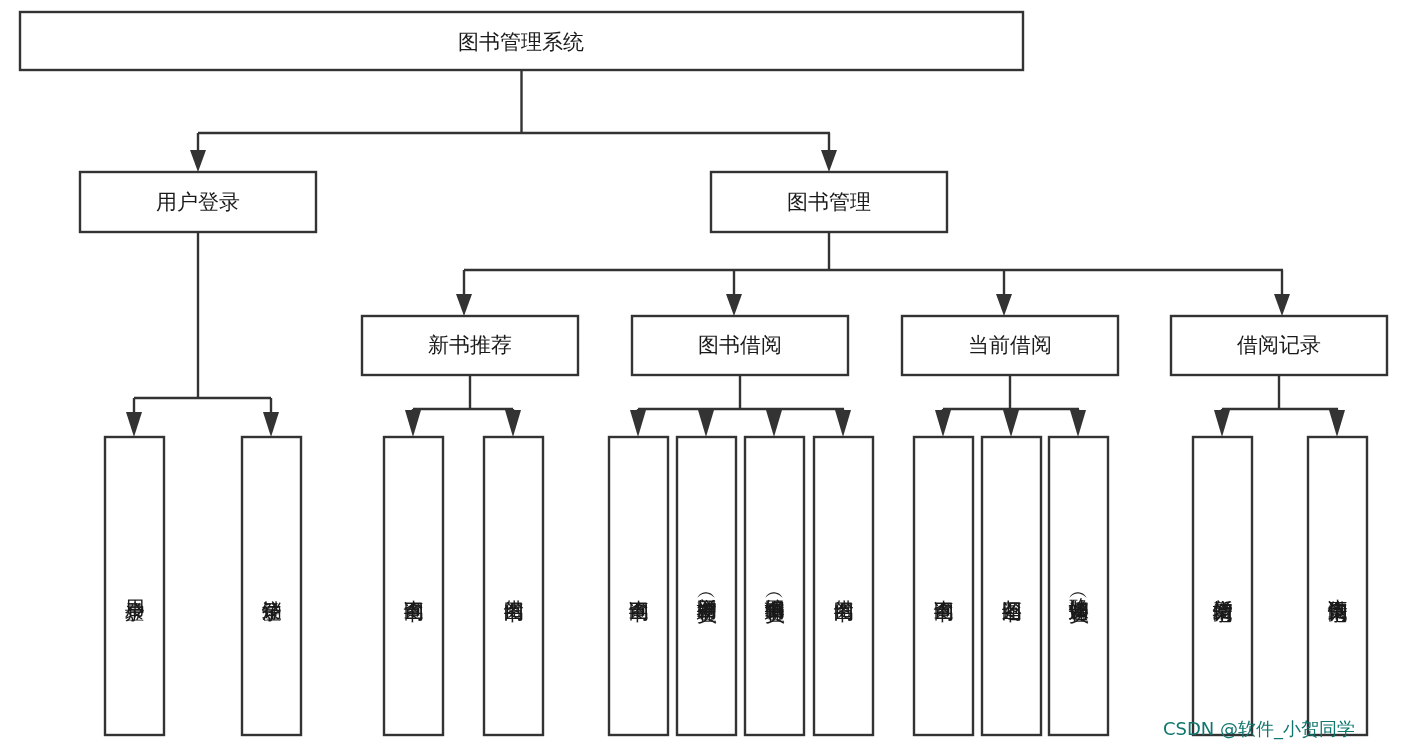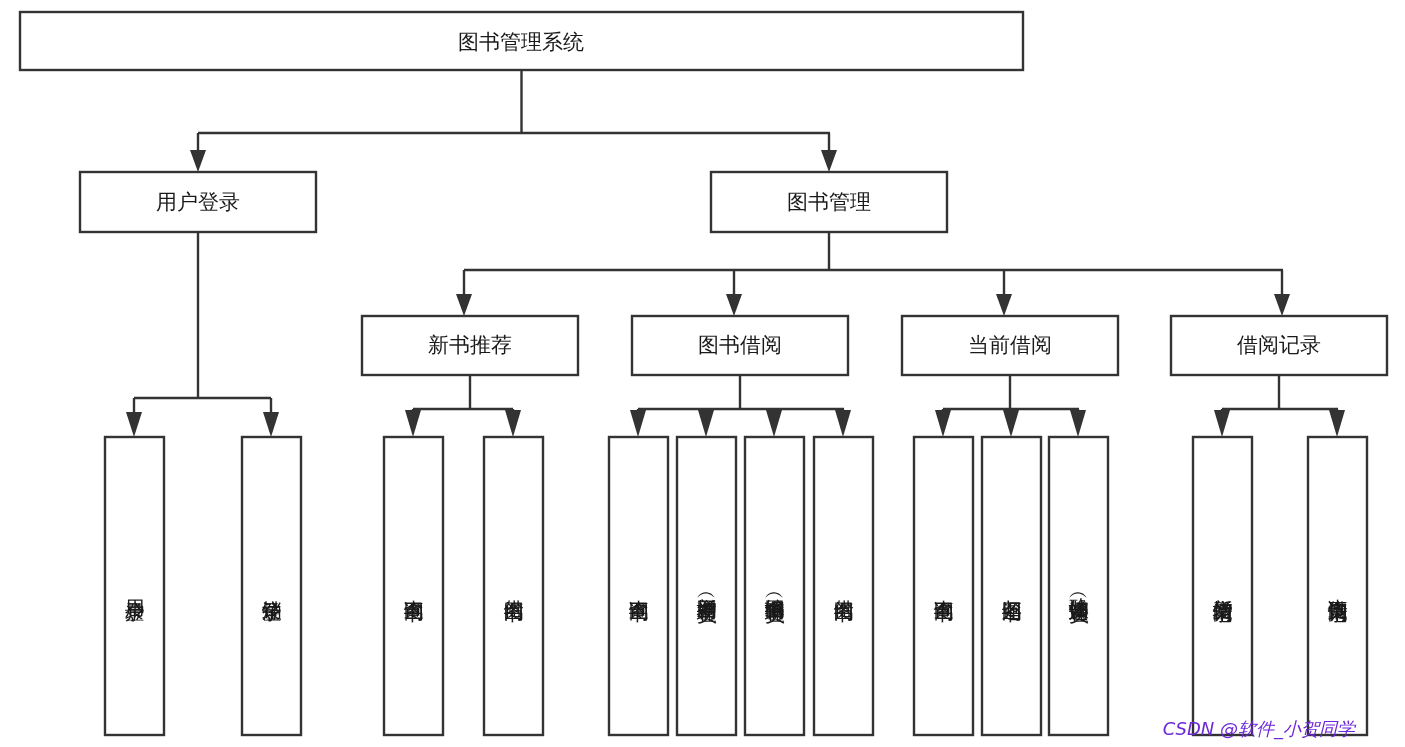--- a/index.html
+++ b/index.html
@@ -65,24 +65,23 @@
     letter-spacing: 1px;
     white-space: nowrap;
     text-align: center;
   }
   .watermark {
     position: absolute;
     right: 14px;
     bottom: 6px;
     font-family: "DejaVu Sans", "Liberation Sans", sans-serif;
     font-size: 18px;
-    color: #6d28d9;
+    color: #0f766e;
     white-space: nowrap;
     user-select: none;
-    font-style: italic;
   }
 </style>
 </head>
 <body>
 
 <div id="diagram-root">
 
   <svg class="canvas" viewBox="0 0 1405 747" xmlns="http://www.w3.org/2000/svg">
 
     <g>

